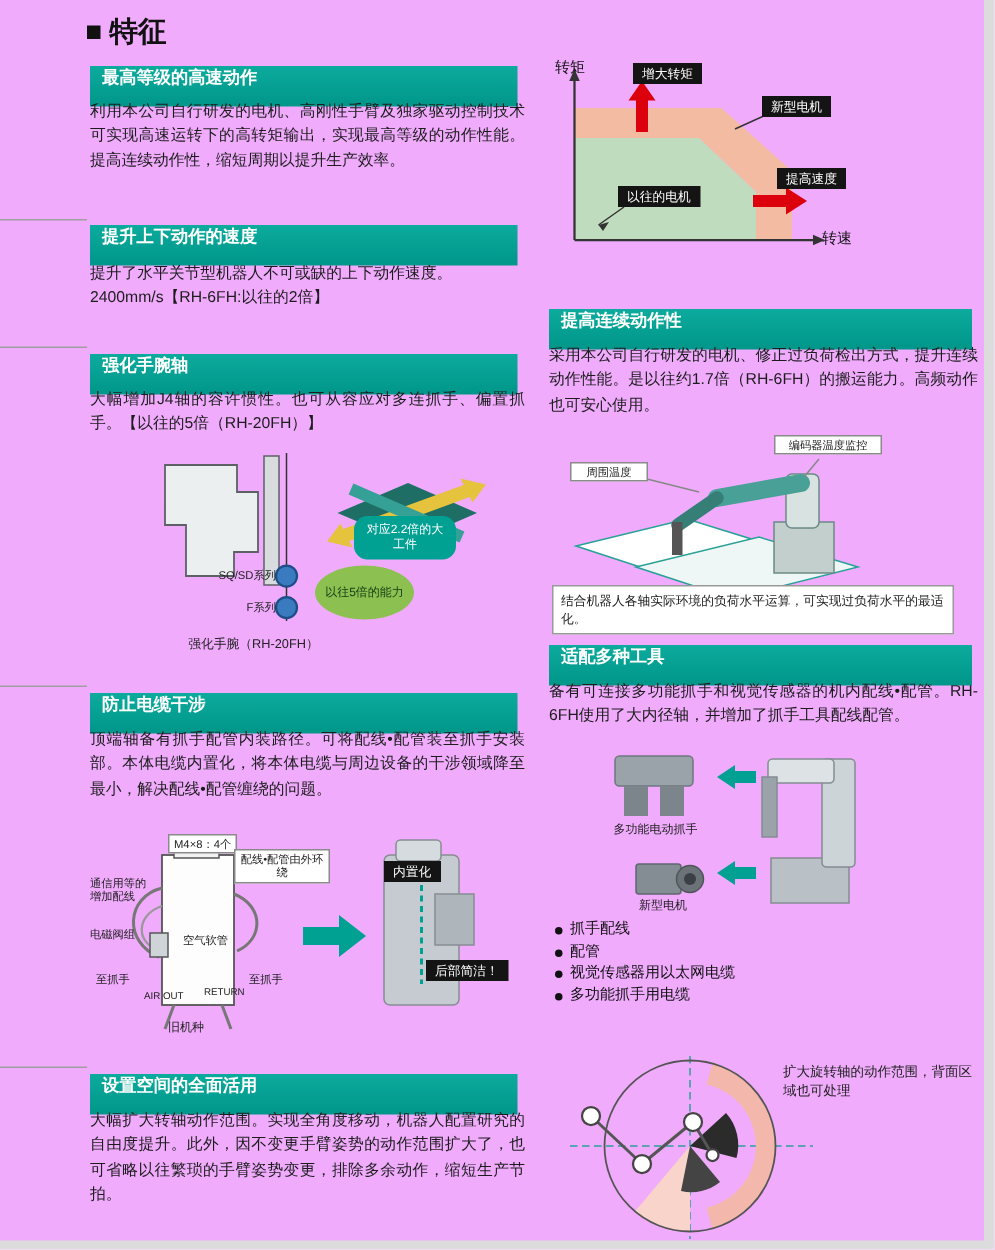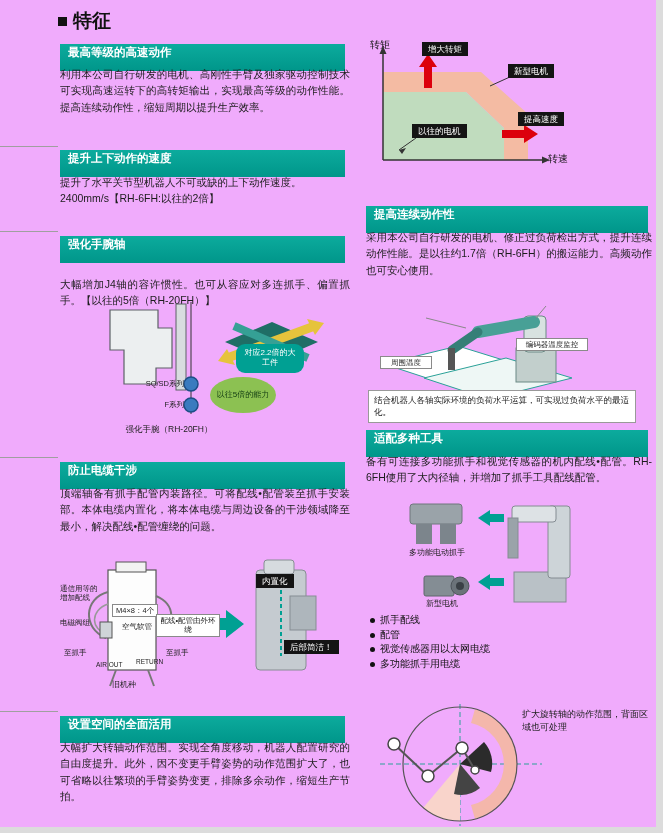--- a/index.html
+++ b/index.html
@@ -11,21 +11,21 @@
   .page-title{position:absolute;left:58px;top:8px;font-size:19px;font-weight:bold;color:#111;
               display:flex;align-items:center;gap:6px;}
   .title-square{width:9px;height:9px;background:#111;display:inline-block;}
   .sec-header{position:absolute;box-sizing:border-box;height:27px;line-height:17px;
               background:linear-gradient(180deg,#0cab9d,#00968a);color:#fff;
               font-size:11.5px;font-weight:bold;padding:0 8px;white-space:nowrap;}
   .body-text{position:absolute;font-size:10.5px;line-height:1.55;color:#1c1c1c;text-align:justify;}
   .diagram{position:absolute;}
   .diagram svg{position:absolute;left:0;top:0;}
   .dlabel{position:absolute;font-size:7.5px;color:#222;line-height:1.25;}
-  .dlabel.boxed{background:#fff;border:1px solid #8a8a8a;padding:1px 3px;text-align:center;margin-top:48px;}
+  .dlabel.boxed{background:#fff;border:1px solid #8a8a8a;padding:1px 3px;text-align:center;}
   .black-box{position:absolute;background:#141414;color:#fff;font-size:8.5px;
              padding:2px 6px;white-space:nowrap;line-height:1.2;}
   .teal-bubble{position:absolute;background:#00a093;color:#fff;border-radius:9px;
                font-size:8px;line-height:1.3;padding:4px 5px;text-align:center;}
   .green-ellipse{position:absolute;background:#8cc152;color:#123c12;border-radius:50%;
                  font-size:8px;line-height:1.25;display:flex;align-items:center;
                  justify-content:center;text-align:center;padding:4px;box-sizing:border-box;}
   .axis-label{position:absolute;font-size:10px;color:#111;white-space:nowrap;}
   .note-box{position:absolute;border:1px solid #999;background:#fff;padding:3px 5px;
             font-size:8.5px;line-height:1.45;color:#222;box-sizing:border-box;}
@@ -54,21 +54,21 @@
   </div>
 
   <div class="sec-header" style="left:60px;top:44px;width:285px">最高等级的高速动作</div>
   <div class="body-text" style="left:60px;top:66px;width:290px">利用本公司自行研发的电机、高刚性手臂及独家驱动控制技术可实现高速运转下的高转矩输出，实现最高等级的动作性能。提高连续动作性，缩短周期以提升生产效率。</div>
 
   <div class="sec-header" style="left:60px;top:150px;width:285px">提升上下动作的速度</div>
   <div class="body-text" style="left:60px;top:174px;width:290px">提升了水平关节型机器人不可或缺的上下动作速度。</div>
   <div class="body-text" style="left:60px;top:190px;width:290px">2400mm/s【RH-6FH:以往的2倍】</div>
 
   <div class="sec-header" style="left:60px;top:236px;width:285px">强化手腕轴</div>
-  <div class="body-text" style="left:60px;top:276px;width:290px">大幅增加J4轴的容许惯性。也可从容应对多连抓手、偏置抓手。【以往的5倍（RH-20FH）】</div>
+  <div class="body-text" style="left:60px;top:258px;width:290px">大幅增加J4轴的容许惯性。也可从容应对多连抓手、偏置抓手。【以往的5倍（RH-20FH）】</div>
 
   <div class="diagram" style="left:60px;top:298px;width:285px;height:150px">
     <svg width="285" height="150">
       <path d="M50,12 L98,12 L98,30 L112,30 L112,70 L96,70 L96,86 L64,86 L64,52 L50,52 Z" fill="#eceff0" stroke="#5c6166" stroke-width="1.2"></path>
       <rect x="116" y="6" width="10" height="86" fill="#d8dcdf" stroke="#5c6166"></rect>
       <line x1="131" y1="4" x2="131" y2="116" stroke="#333" stroke-width="1"></line>
       <circle cx="131" cy="86" r="7" fill="#3a7bbf" stroke="#1d4e86" stroke-width="1.5"></circle>
       <circle cx="131" cy="107" r="7" fill="#3a7bbf" stroke="#1d4e86" stroke-width="1.5"></circle>
       <polygon points="165,44 212,24 258,44 212,64" fill="#1f6e66"></polygon>
       <line x1="170" y1="59" x2="252" y2="29" stroke="#e6c33c" stroke-width="9"></line>

